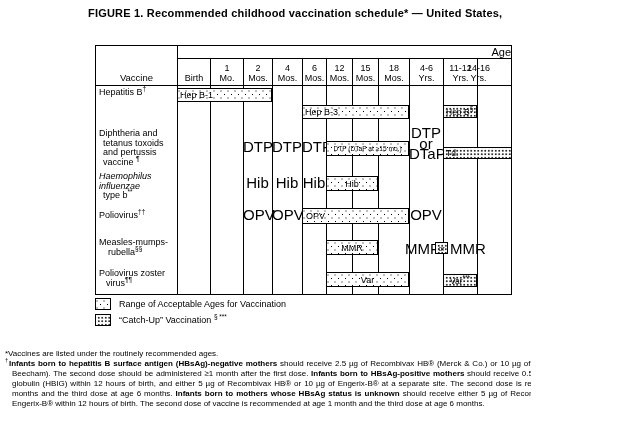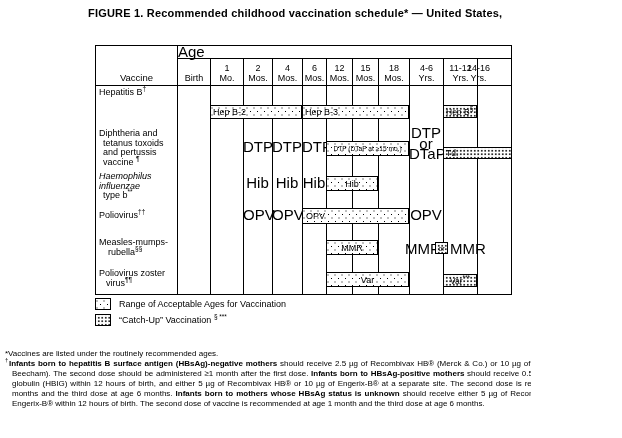--- a/index.html
+++ b/index.html
@@ -5,21 +5,21 @@
   html,body{margin:0;padding:0;background:#fff;}
   .page{position:relative;width:531px;height:438px;background:#fff;color:#000;
         font-family:"Liberation Sans",sans-serif;overflow:hidden;}
   .title{position:absolute;left:88px;top:7px;width:480px;font-size:11px;
          font-weight:bold;line-height:13.5px;letter-spacing:.2px;}
   
   .vtable{position:absolute;left:95px;top:45px;width:415px;height:248px;border:1px solid #000;}
   .vhead{position:absolute;left:0;top:0;width:81px;height:39px;display:flex;
          align-items:flex-end;justify-content:center;font-size:9.5px;padding-bottom:2px;box-sizing:border-box;}
   .agehead{position:absolute;left:82px;top:0;width:333px;height:12px;border-bottom:1px solid #000;
-           text-align:left;font-size:15px;line-height:12px;}
+           text-align:right;font-size:11px;line-height:12px;}
   .ch{position:absolute;top:13px;height:26px;display:flex;flex-direction:column;
       justify-content:flex-end;align-items:center;font-size:9px;line-height:9.5px;
       padding-bottom:2px;box-sizing:border-box;text-align:center;}
   .hsep{position:absolute;left:0;top:39px;width:415px;height:1px;background:#000;}
   .vl{position:absolute;width:1px;background:#000;top:13px;bottom:0;}
   .vl0{position:absolute;width:1px;background:#000;top:0;bottom:0;left:81px;}
   .tbody{position:absolute;left:0;top:40px;width:415px;height:208px;}
   .vlab{position:absolute;left:3px;width:78px;font-size:9px;line-height:9.5px;}
   .ind{padding-left:4px;} .ind2{padding-left:9px;} .ind3{padding-left:7px;}
   .it{font-style:italic;}
@@ -140,22 +140,22 @@
       </div>
       <div class="vlab" style="top:152px">
         <div>Measles-mumps-</div>
         <div class="ind2"><span>rubella</span><sup>§§</sup></div>
       </div>
       <div class="vlab" style="top:183px">
         <div>Poliovirus zoster</div>
         <div class="ind3"><span>virus</span><sup>¶¶</sup></div>
       </div>
 
-      <div class="bar pat-light" style="left:114px;top:19px;width:92px;height:14px">
-          <span class="bl">Hep B-2</span>
+      <div class="bar pat-light" style="left:81px;top:2px;width:95px;height:14px">
+          <span class="bl">Hep B-1</span>
         </div>
       <div class="bar pat-light" style="left:206px;top:19px;width:107px;height:14px">
           <span class="bl">Hep B-3</span>
         </div>
       <div class="bar pat-dense" style="left:347px;top:19px;width:34px;height:13px;font-size:8.5px">
           <span class="bl"><span>Hep B</span><sup>§</sup></span>
         </div>
 
       <div class="cell" style="left:147px;top:55px;width:29px">DTP</div>
       <div class="cell" style="left:176px;top:55px;width:30px">DTP</div>

